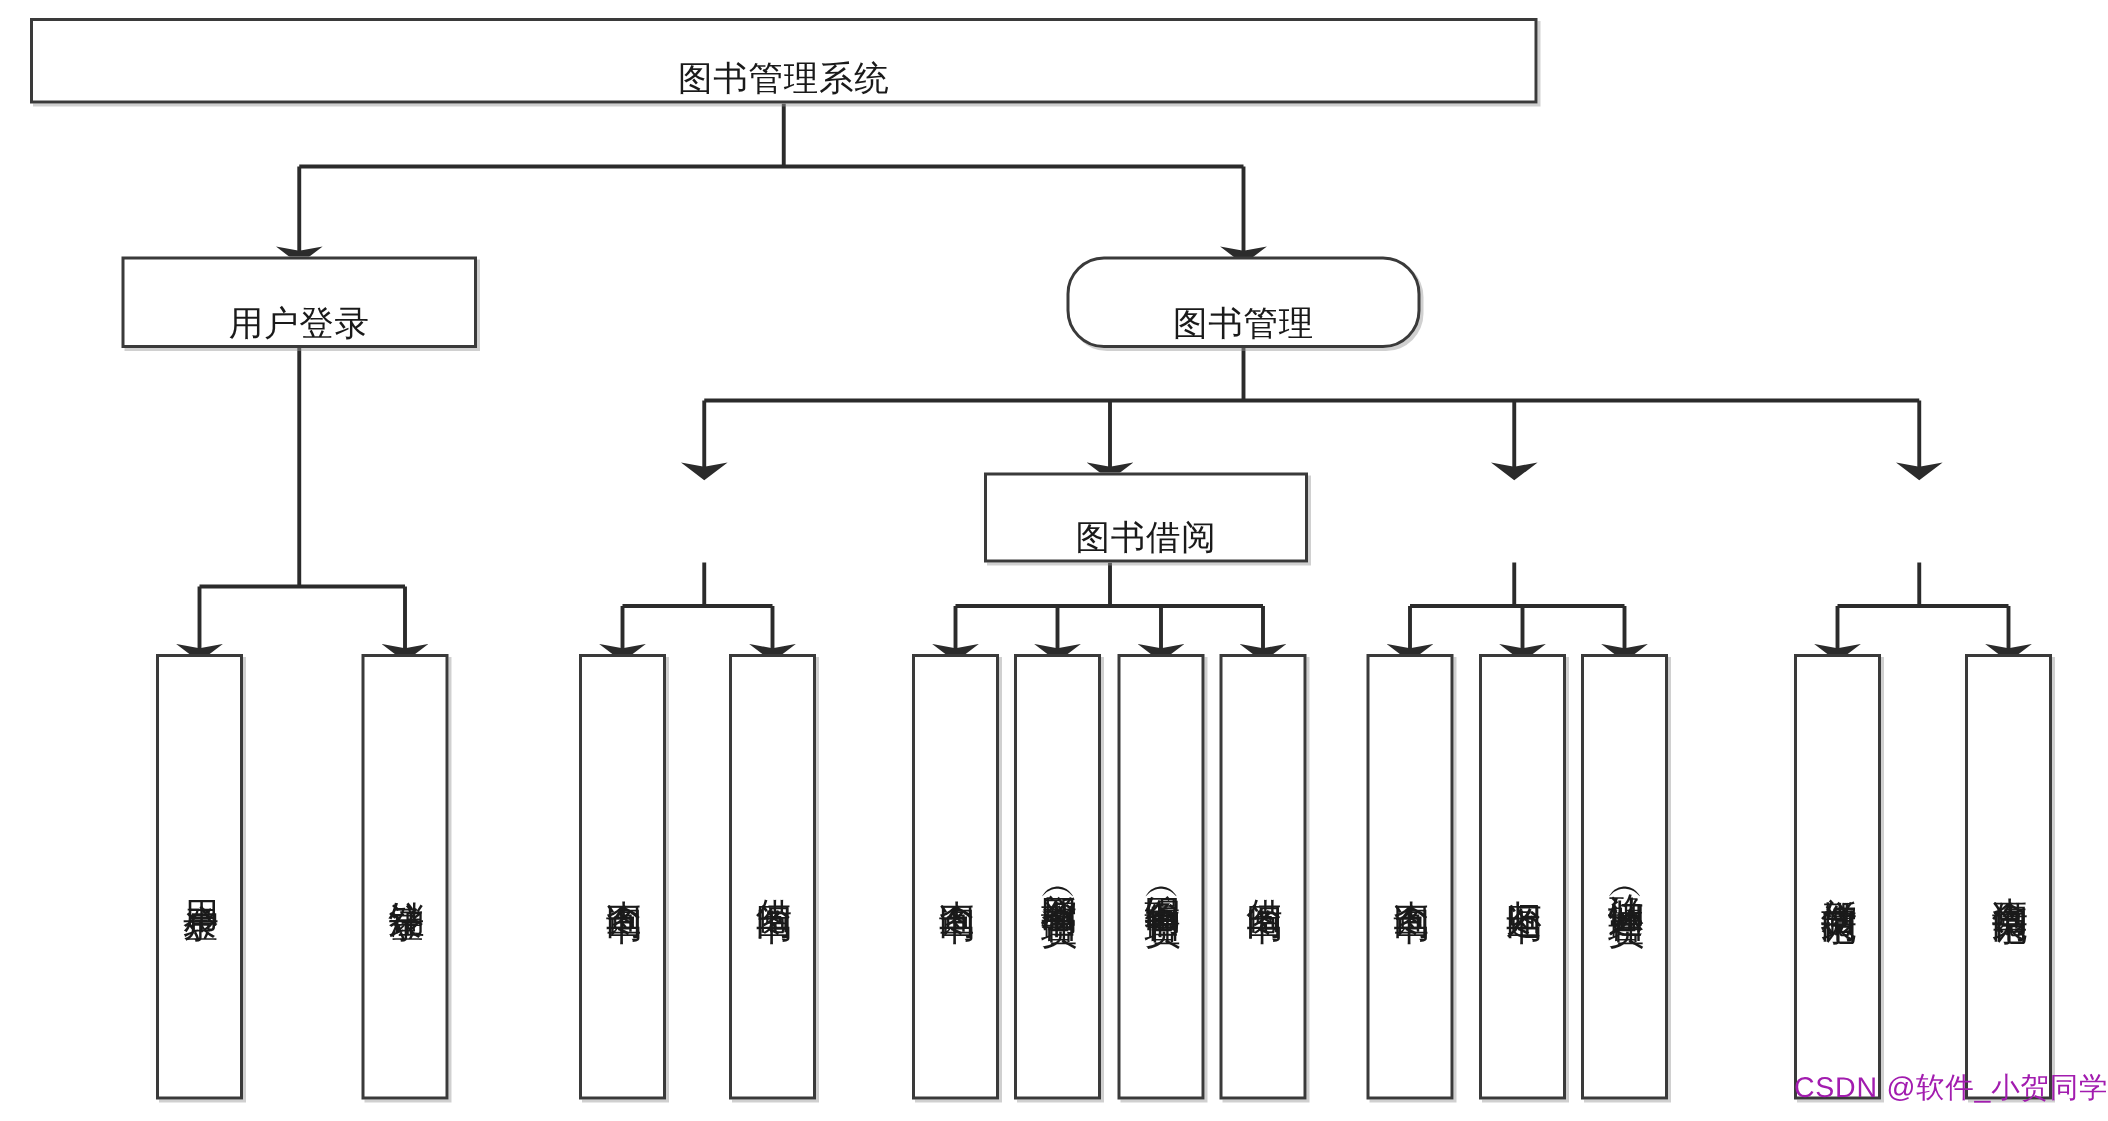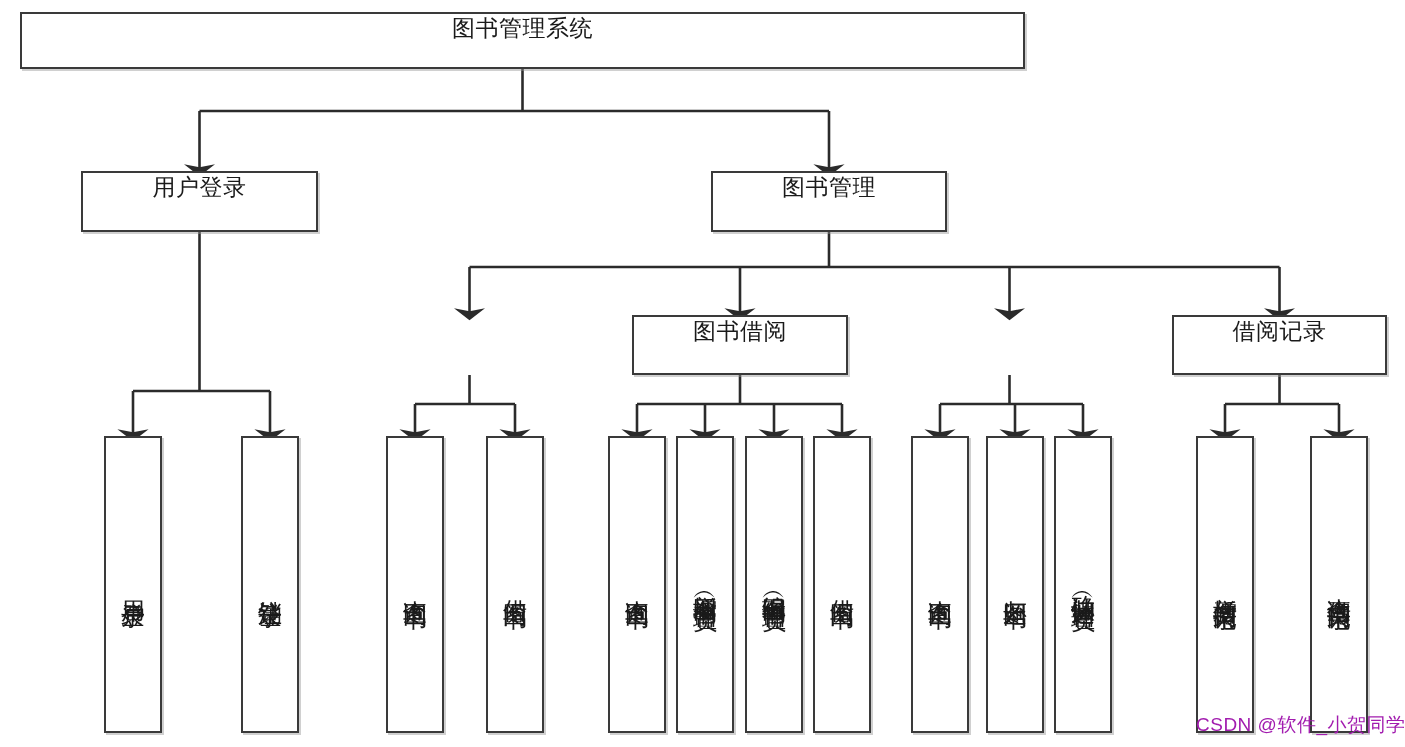--- a/index.html
+++ b/index.html
@@ -23,21 +23,21 @@
     top: 0;
     width: 1405px;
     height: 747px;
   }
   .node {
     position: absolute;
     box-sizing: border-box;
     border: 2px solid #3a3a3a;
     background: #ffffff;
     display: flex;
-    align-items: flex-start;
+    align-items: flex-end;
     justify-content: center;
     color: #1a1a1a;
     box-shadow: 2px 2px 0 rgba(150,150,150,0.45);
   }
   .node .lbl {
     display: block;
     text-align: center;
     line-height: 1.25;
     white-space: pre;
   }
@@ -117,29 +117,26 @@
       </g>
   </svg>
 
   <div class="node root horiz" style="left: 20px; top: 12px; width: 1005px; height: 57px;">
     <span class="lbl">图书管理系统</span>
   </div>
 
   <div class="node horiz" style="left: 81px; top: 171px; width: 237px; height: 61px;">
     <span class="lbl">用户登录</span>
   </div>
-  <div class="node horiz" style="left: 711px; top: 171px; width: 236px; height: 61px;">
+  <div class="node horiz" style="left: 711px; top: 171px; width: 236px; height: 61px; border-radius: 25px;">
     <span class="lbl">图书管理</span>
   </div>
 
-  <div class="node horiz" style="left: 632px; top: 315px; width: 216px; height: 60px;">
+  <div class="node horiz" style="left: 656px; top: 315px; width: 216px; height: 60px;">
     <span class="lbl">图书借阅</span>
-  </div>
-  <div class="node horiz" style="left: 1172px; top: 315px; width: 215px; height: 60px;">
-    <span class="lbl">借阅记录</span>
   </div>
 
   <div class="node vert" style="left: 104px; top: 436px; width: 58px; height: 297px;">
     <span class="lbl">用户登录</span>
   </div>
   <div class="node vert" style="left: 241px; top: 436px; width: 58px; height: 297px;">
     <span class="lbl">注销登录</span>
   </div>
   <div class="node vert" style="left: 386px; top: 436px; width: 58px; height: 297px;">
     <span class="lbl">查询图书</span>

